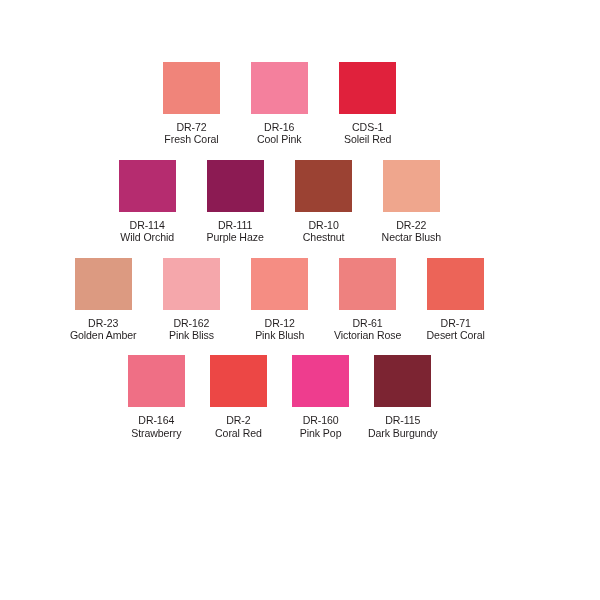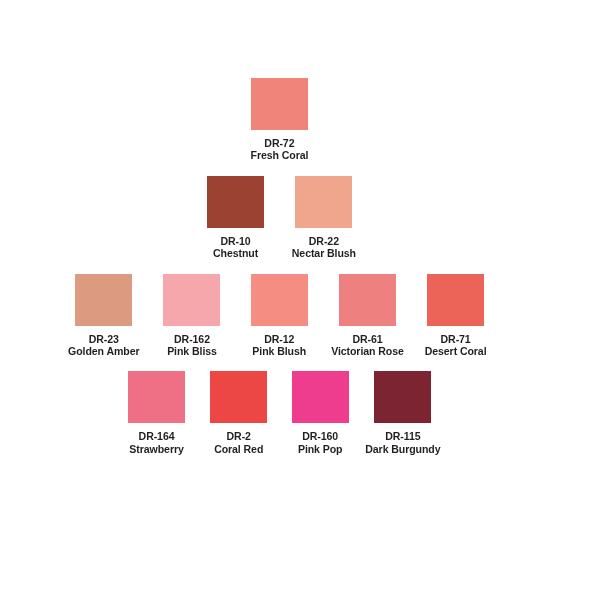--- a/index.html
+++ b/index.html
@@ -18,23 +18,22 @@
   #swatch-chart {
     position: relative;
     width: 600px;
     height: 600px;
     box-sizing: border-box;
   }
 
   .chart-inner {
     position: absolute;
     left: 0;
-    top: 78px;
+    top: 62px;
     width: 559px;
-    font-weight: bold;
   }
 
   .swatch-row {
     display: flex;
     justify-content: center;
     align-items: flex-start;
     margin-bottom: 14px;
   }
 
   .swatch-row.row-6 {
@@ -87,22 +86,50 @@
 <div id="swatch-chart">
   <div class="chart-inner" id="chart-inner">
       <div class="swatch-row">
         <div class="swatch-cell">
           <div class="swatch-chip" style="background-color: rgb(240, 132, 122);"></div>
           <div class="swatch-labels">
             <span class="swatch-code">DR-72</span>
             <span class="swatch-name">Fresh Coral</span>
           </div>
         </div>
+        <div class="swatch-cell">
+          <div class="swatch-chip" style="background-color: rgb(244, 128, 157);"></div>
+          <div class="swatch-labels">
+            <span class="swatch-code">DR-16</span>
+            <span class="swatch-name">Cool Pink</span>
+          </div>
+        </div>
+        <div class="swatch-cell">
+          <div class="swatch-chip" style="background-color: rgb(224, 33, 60);"></div>
+          <div class="swatch-labels">
+            <span class="swatch-code">CDS-1</span>
+            <span class="swatch-name">Soleil Red</span>
+          </div>
+        </div>
       </div>
       <div class="swatch-row">
+        <div class="swatch-cell">
+          <div class="swatch-chip" style="background-color: rgb(181, 44, 111);"></div>
+          <div class="swatch-labels">
+            <span class="swatch-code">DR-114</span>
+            <span class="swatch-name">Wild Orchid</span>
+          </div>
+        </div>
+        <div class="swatch-cell">
+          <div class="swatch-chip" style="background-color: rgb(140, 27, 83);"></div>
+          <div class="swatch-labels">
+            <span class="swatch-code">DR-111</span>
+            <span class="swatch-name">Purple Haze</span>
+          </div>
+        </div>
         <div class="swatch-cell">
           <div class="swatch-chip" style="background-color: rgb(155, 66, 51);"></div>
           <div class="swatch-labels">
             <span class="swatch-code">DR-10</span>
             <span class="swatch-name">Chestnut</span>
           </div>
         </div>
         <div class="swatch-cell">
           <div class="swatch-chip" style="background-color: rgb(239, 166, 141);"></div>
           <div class="swatch-labels">

